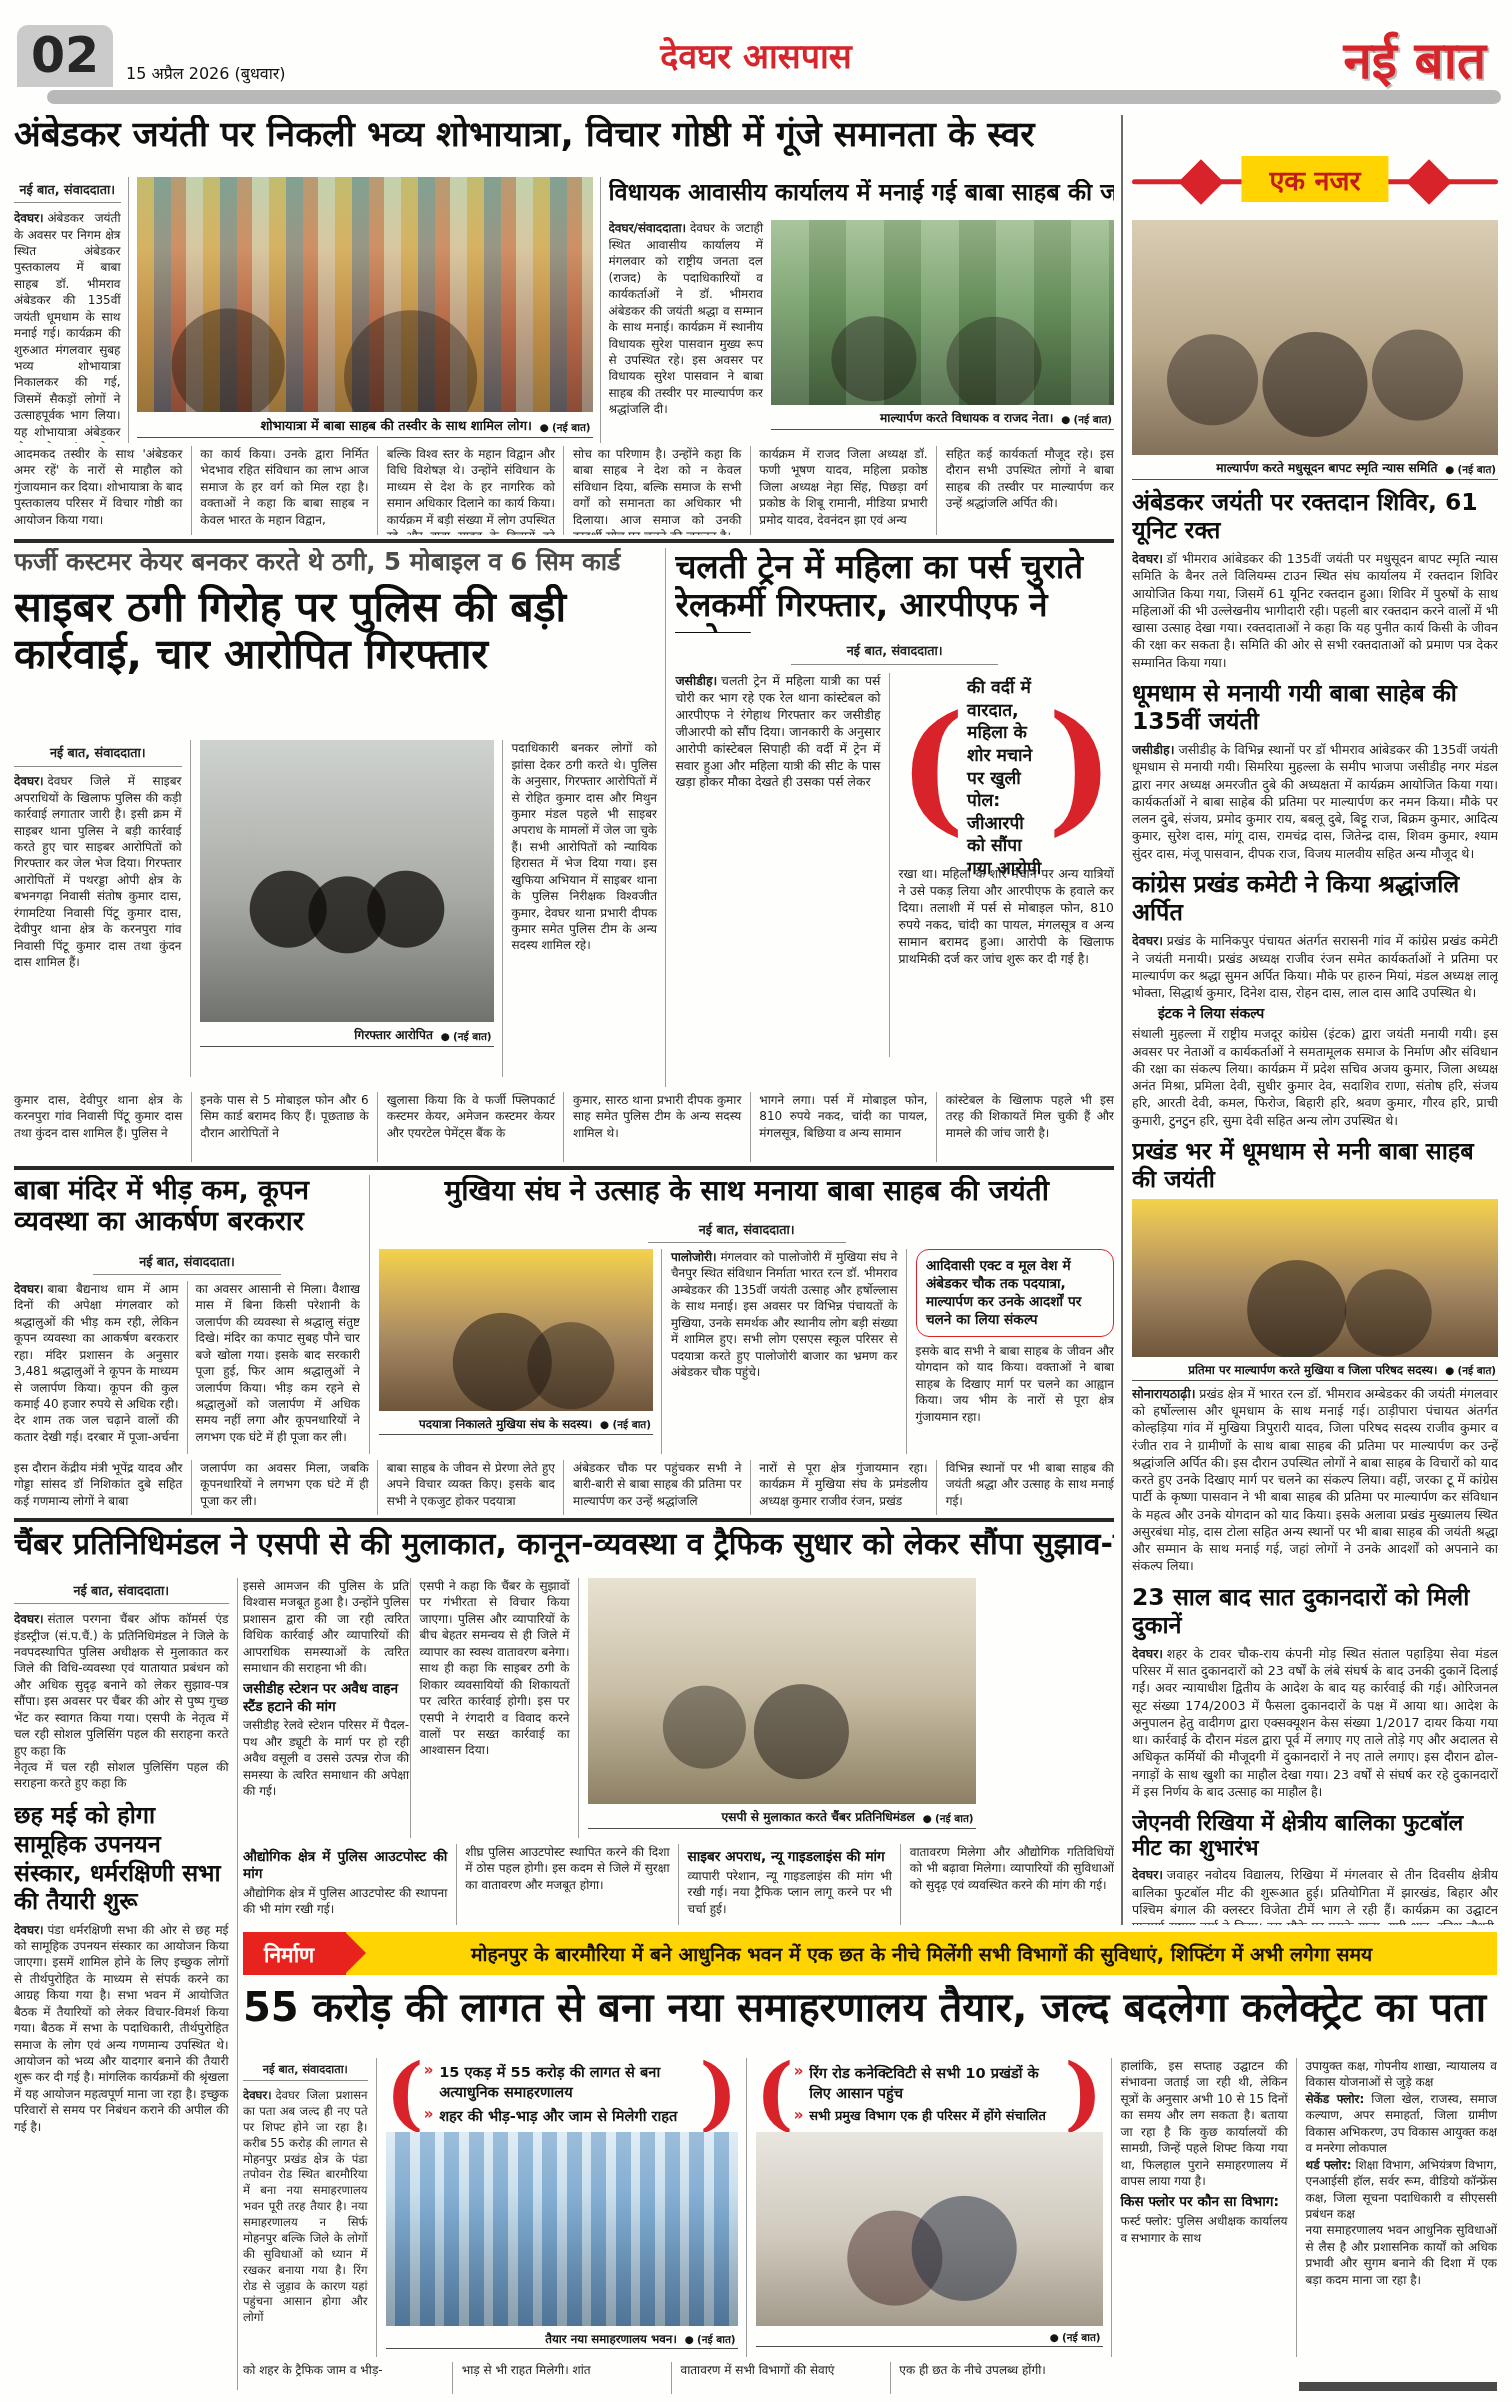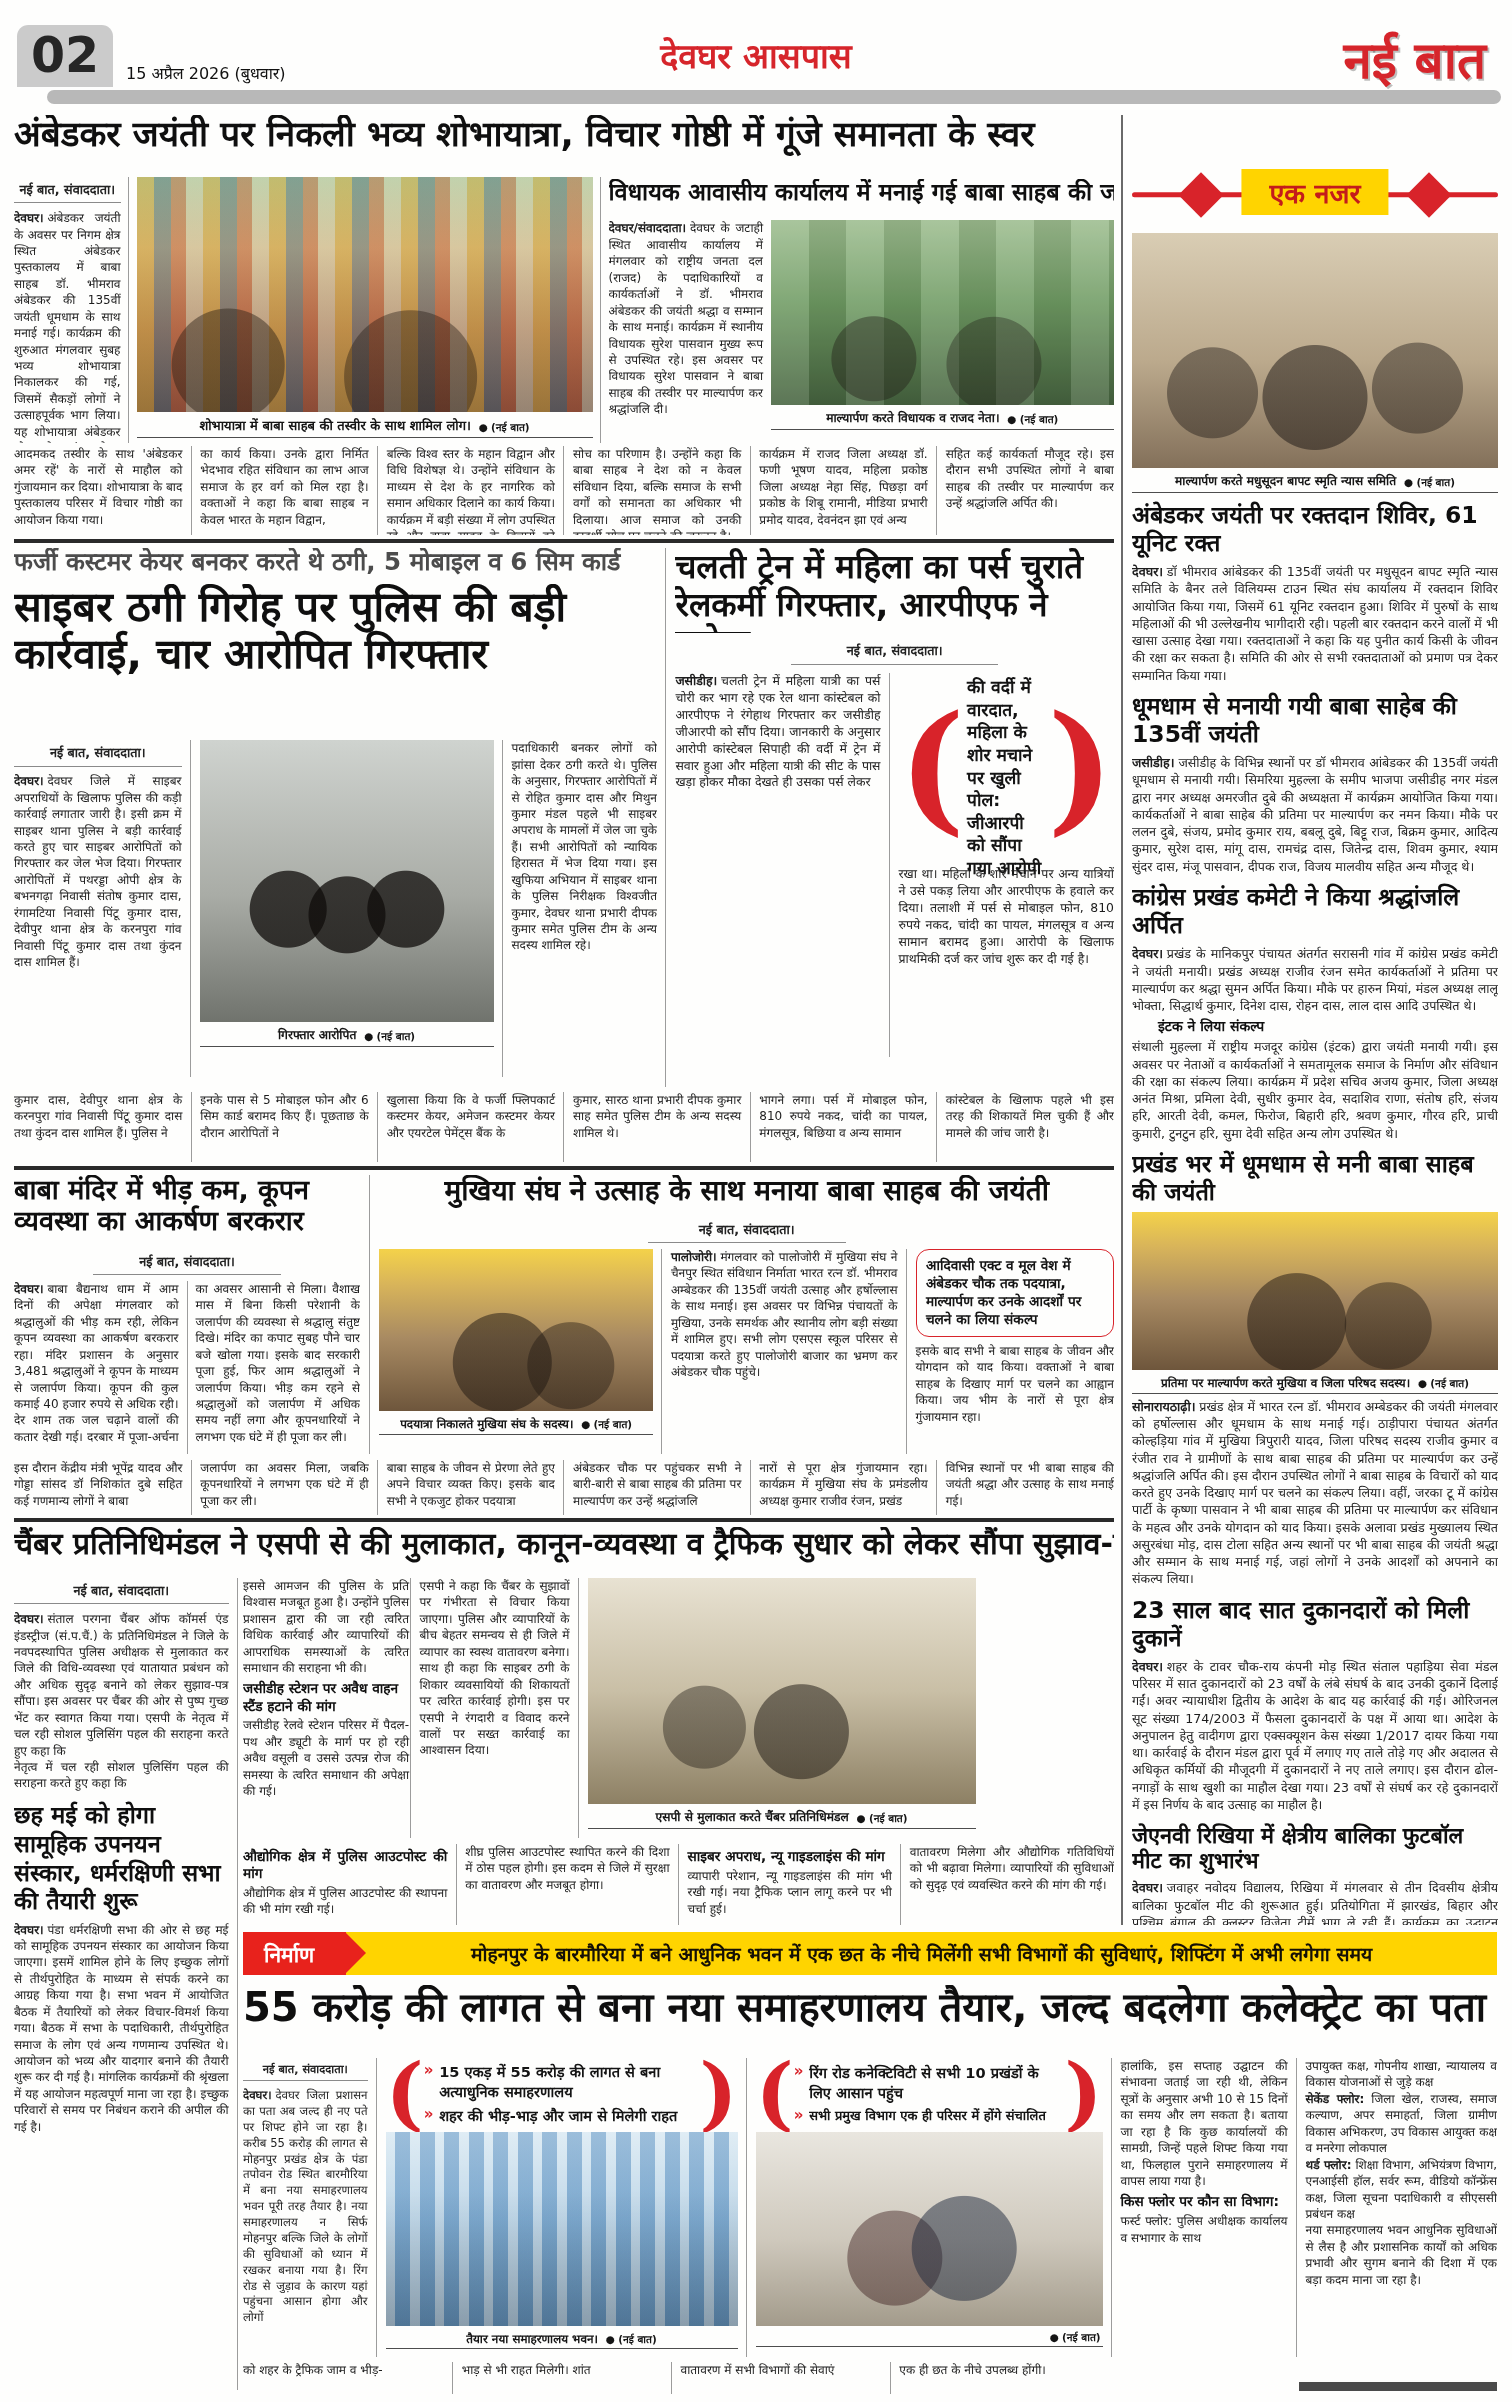--- a/index.html
+++ b/index.html
@@ -8,21 +8,21 @@
         font-family:"DejaVu Sans","Liberation Sans",sans-serif;color:#1c1c1c}
   .abs{position:absolute}
   .clip{overflow:hidden}
   .hl{font-weight:800;color:#0f0f0f;line-height:1.14}
   .nowrap{white-space:nowrap}
   .body-txt{font-size:12.4px;line-height:1.37;text-align:justify;color:#1d1d1d}
   .sm{font-size:12px}
   .dl{font-weight:800;margin-right:3.8px}
   .byline{font-weight:700;font-size:12.7px;text-align:center;padding:2.8px 0 4.7px;
           border-bottom:0.9px solid #8a8a8a;margin-bottom:6.6px;color:#222}
-  .cap{display:flex;justify-content:center;align-items:flex-end;font-weight:700;
+  .cap{display:flex;justify-content:flex-end;align-items:flex-end;font-weight:700;
        font-size:13px;padding:3.8px 1.9px 2.8px;border-bottom:1.5px solid #4d4d4d;color:#151515}
   .cap .cr{font-weight:700;font-size:10.4px;white-space:nowrap;margin-left:7.5px}
   .cols{display:flex;height:100%}
   .cols>div{flex:1;padding:0 8.5px;overflow:hidden}
   .cols>div:first-child{padding-left:0}
   .cols>div:last-child{padding-right:0}
   .cols>div+div{border-left:0.9px solid #9c9c9c}
   .rule{background:#2a2a2a;height:3.8px}
   .subhd{font-weight:800;font-size:13.7px;line-height:1.25;margin:3.8px 0 2.8px;color:#101010}
   
@@ -57,21 +57,21 @@
     linear-gradient(180deg,#e8e2d2 0%,#c9bfa6 50%,#8d8064 100%)}
   .ph-building{background:
     linear-gradient(180deg, rgba(255,255,255,.0) 0 30%, rgba(0,0,0,.15) 100%),
     repeating-linear-gradient(90deg, rgba(255,255,255,.35) 0 9.4px, rgba(60,120,180,.35) 9.4px 24.5px),
     linear-gradient(180deg,#cfe3ef 0%,#9fc3dd 45%,#6f92ad 100%)}
   .ph-floor{background:
     radial-gradient(circle at 60% 60%, rgba(30,40,60,.5) 0 52px, transparent 53px),
     radial-gradient(circle at 40% 65%, rgba(60,30,30,.45) 0 47px, transparent 48px),
     linear-gradient(180deg,#e9e6df 0%,#cfc9bd 55%,#a39b8b 100%)}
   
-  .eknz{position:relative;height:51px;margin-top:56px}
+  .eknz{position:relative;height:51px;margin-top:43px}
   .eknz .line{position:absolute;top:50%;left:0;right:0;height:5.6px;background:#d8232a;transform:translateY(-50%);border-radius:2.8px}
   .eknz .tag{position:absolute;left:50%;top:0;transform:translateX(-50%);background:#ffd400;
              padding:4.7px 28px;font-size:27px;font-weight:800;color:#c41b1b;white-space:nowrap;z-index:2}
   .eknz .arw{position:absolute;top:50%;width:32px;height:32px;background:#d8232a;transform:translateY(-50%) rotate(45deg);z-index:1}
   .eknz .arw.l{left:calc(50% - 130px)}
   .eknz .arw.r{right:calc(50% - 130px)}
   
   .sdhl{font-weight:800;font-size:23.5px;line-height:1.18;color:#0e0e0e;margin:9.4px 0 5.6px}
   .side .body-txt{font-size:12.6px}
   

